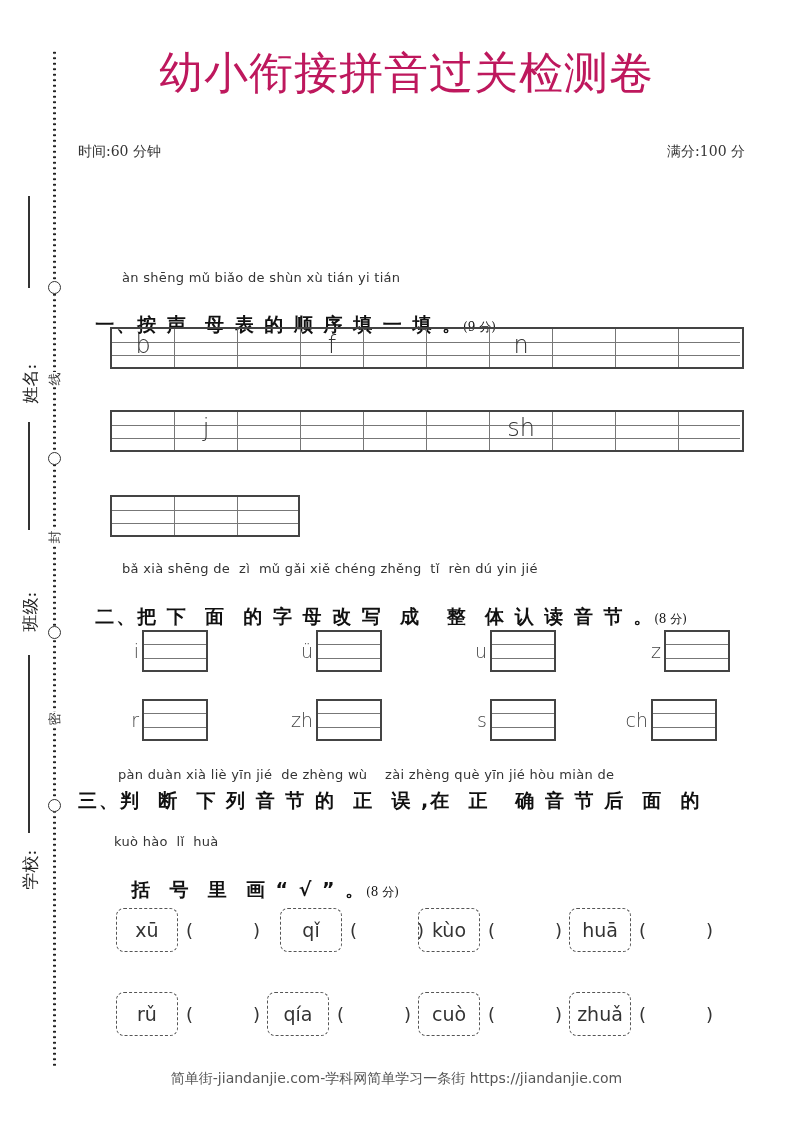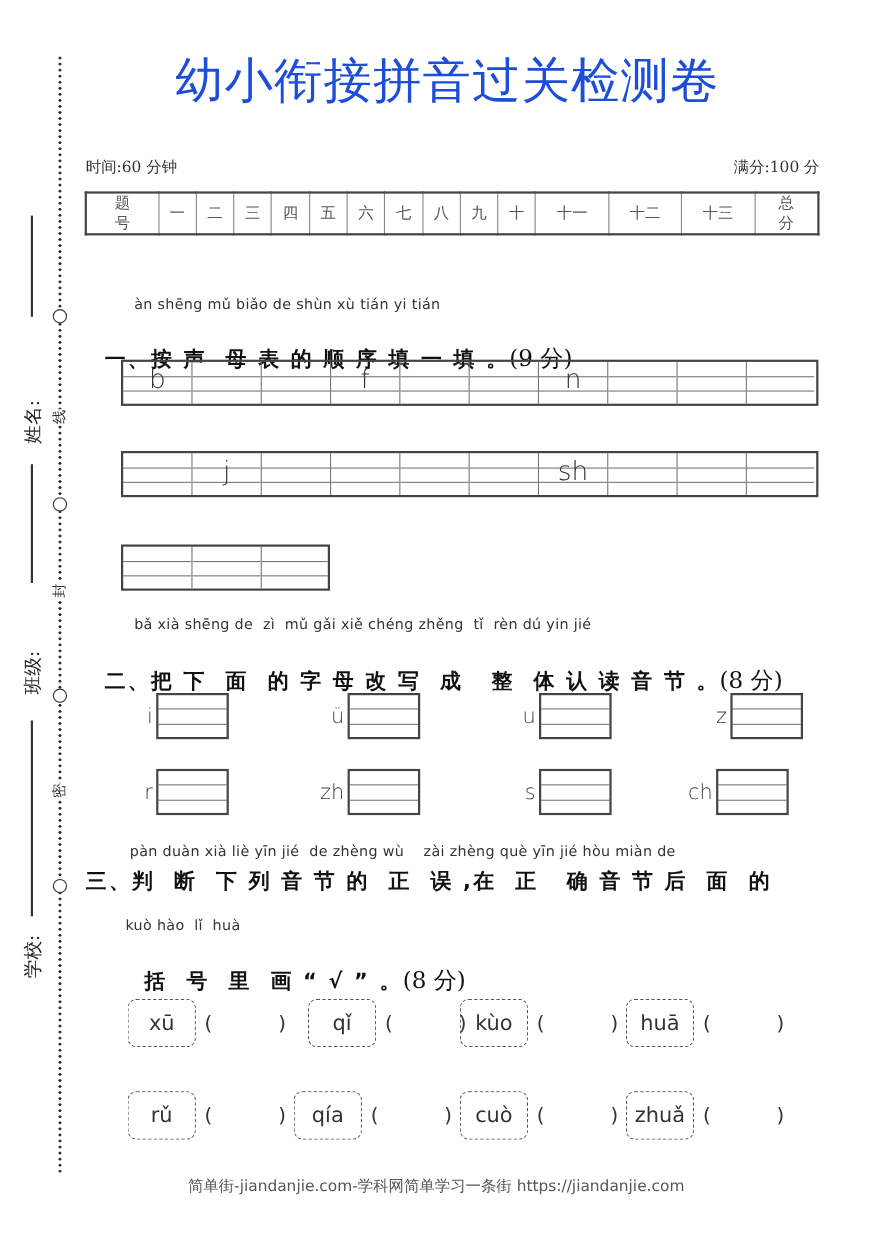--- a/index.html
+++ b/index.html
@@ -8,30 +8,30 @@
 
   
   .dotline { position: absolute; left: 53px; top: 50px; height: 1016px; width: 3px;
     background-image: radial-gradient(circle, #222 1.2px, transparent 1.4px);
     background-size: 3px 5.5px; background-repeat: repeat-y; }
   .ring { position: absolute; left: 48px; width: 13px; height: 13px; border: 1.5px solid #333; border-radius: 50%; background: #fff; }
   .margin-char { position: absolute; left: 48px; font-size: 13px; transform: rotate(-90deg); background: #fff; line-height: 14px; width: 14px; text-align: center; color: #333; font-family: "DejaVu Serif", serif; }
   .field-label { position: absolute; left: 8px; font-size: 17px; transform: rotate(-90deg); transform-origin: center; width: 44px; text-align: center; color: #222; font-family: "DejaVu Serif", serif; }
   .field-line { position: absolute; left: 28px; width: 1.5px; background: #333; }
 
-  .title { position: absolute; left: 0; right: 0; top: 44px; text-align: center; font-size: 44px; letter-spacing: 1px; font-family: "DejaVu Sans", sans-serif; font-weight: 300; color: #1d4ed8; padding-left: 20px; }
+  .title { position: absolute; left: 0; right: 0; top: 44px; text-align: center; font-size: 44px; letter-spacing: 1px; font-family: "DejaVu Sans", sans-serif; font-weight: 300; color: #be185d; padding-left: 20px; }
   .meta { position: absolute; top: 143px; font-size: 14px; font-family: "DejaVu Serif", serif; color: #333; }
 
   table.score { position: absolute; left: 77px; top: 174px; width: 668px; border-collapse: collapse; border: 2px solid #444; font-family: "DejaVu Serif", serif; }
   table.score td { border: 1px solid #888; height: 32px; text-align: center; font-size: 14px; color: #555; }
   table.score td.head { width: 66px; letter-spacing: 14px; padding-left: 14px; }
 
   .pinyin { position: absolute; font-size: 13px; color: #333; white-space: pre; font-family: "DejaVu Sans", sans-serif; letter-spacing: 0.3px; }
   .qtitle { position: absolute; font-size: 19px; font-weight: bold; color: #111; white-space: pre; letter-spacing: 2px; font-family: "DejaVu Sans", sans-serif; }
-  .qtitle .pts { font-weight: normal; font-size: 21px; font-family: "DejaVu Serif", serif; letter-spacing: 0; }
+  .qtitle .pts { font-weight: normal; font-size: 12px; font-family: "DejaVu Serif", serif; letter-spacing: 0; }
 
   .grid4 { position: absolute; display: flex; border: 2px solid #444; height: 42px; }
   .grid4 .cell { position: relative; flex: 0 0 auto; border-right: 1px solid #777; height: 100%;
     background: linear-gradient(#777,#777) 0 13px/100% 1px no-repeat, linear-gradient(#777,#777) 0 26px/100% 1px no-repeat; }
   .grid4 .cell:last-child { border-right: none; }
   .grid4 .cell span { position: absolute; left: 0; right: 0; top: 2px; text-align: center; font-size: 24px; color: #333; font-family: "DejaVu Sans", sans-serif; font-weight: 300; }
 
   .conv { position: absolute; display: flex; align-items: center; }
   .conv .lbl { font-size: 19px; color: #444; text-align: right; width: 26px; margin-right: 3px; font-family: "DejaVu Sans", sans-serif; font-weight: 300; }
   .conv .box { width: 66px; height: 42px; border: 2px solid #444;
@@ -61,37 +61,20 @@
 <div class="field-label" style="top:600px">班级:</div>
 <div class="field-line" style="top:655px;height:178px"></div>
 <div class="field-label" style="top:858px">学校:</div>
 
 <div class="title">幼小衔接拼音过关检测卷</div>
 <div class="meta" style="left:78px">时间:60 分钟</div>
 <div class="meta" style="right:48px">满分:100 分</div>
 
 <table class="score">
   <tbody>
-      <tr>
-    <td class="head">题号</td>
-    <td>一</td>
-    <td>二</td>
-    <td>三</td>
-    <td>四</td>
-    <td>五</td>
-    <td>六</td>
-    <td>七</td>
-    <td>八</td>
-    <td>九</td>
-    <td>十</td>
-    <td>十一</td>
-    <td>十二</td>
-    <td>十三</td>
-    <td class="head" style="width:58px">总分</td>
-  </tr>
 </tbody>
   </table>
 
 <div class="pinyin" style="left:122px;top:270px">àn shēng mǔ biǎo de shùn xù tián yi tián</div>
 <div class="qtitle" style="left:78px;top:290px">
   <span>一、按 声  母 表 的 顺 序 填 一 填 。</span><span class="pts">(9 分)</span>
 </div>
 
 <div class="grid4" style="left:110px;top:327px;width:634px">
   <div class="cell" style="width:63px">

